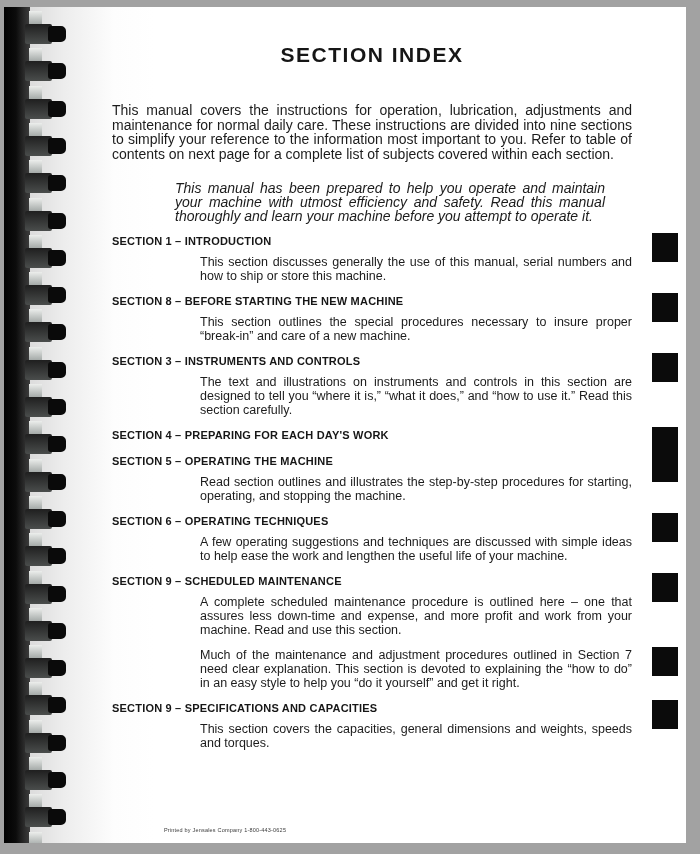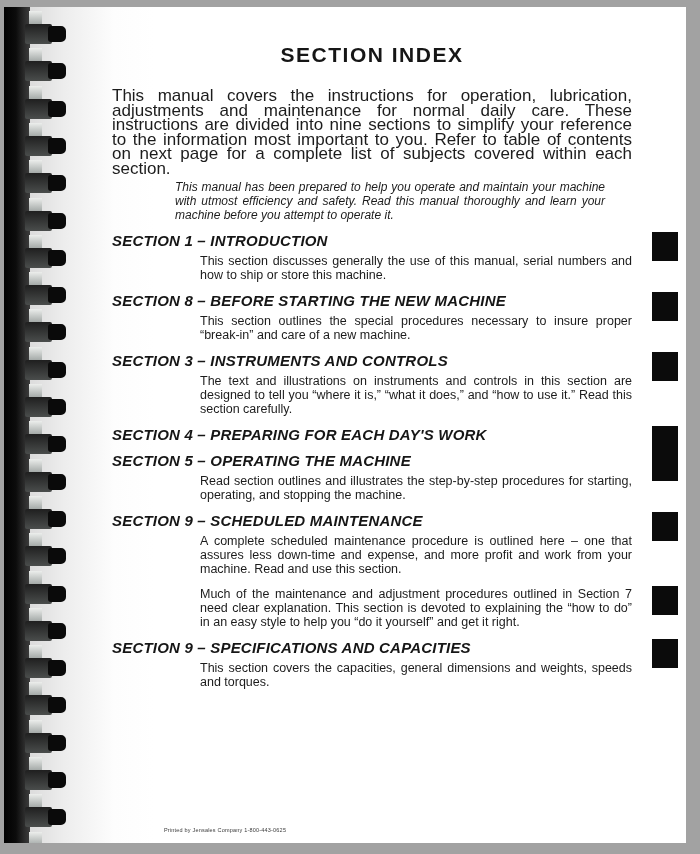--- a/index.html
+++ b/index.html
@@ -57,43 +57,42 @@
   h1.title {
     margin: 36px 0 0 0;
     font-size: 21px;
     line-height: 24px;
     font-weight: bold;
     letter-spacing: 1.5px;
     text-align: center;
     color: #161616;
   }
   p.intro {
-    margin: 22px 0 0 0;
-    font-size: 17px;
+    margin: 36px 0 0 0;
+    font-size: 14px;
     line-height: 14.5px;
     text-align: justify;
   }
   p.notice {
-    margin: 4px 0 0 63px;
+    margin: 20px 0 0 63px;
     width: 430px;
-    font-size: 12px;
+    font-size: 14px;
     line-height: 14px;
     font-style: italic;
     text-align: justify;
   }
   .sections { margin-top: 2px; }
   .section { position: relative; margin-top: 11px; }
   .section h2 {
     margin: 0;
-    font-size: 15px;
+    font-size: 11px;
     line-height: 15px;
     font-weight: bold;
     letter-spacing: 0.2px;
     color: #161616;
-    font-style: italic;
   }
   .section .desc {
     margin: 6px 0 0 88px;
     font-size: 12.5px;
     line-height: 14px;
     text-align: justify;
   }
   .tab-marker {
     position: absolute;
     right: -46px; top: -1px;
@@ -218,20 +217,25 @@
           <h2>SECTION 4 – PREPARING FOR EACH DAY'S WORK</h2>
           <div class="tab-marker"></div>
         </div>
 
         <div class="section">
           <h2>SECTION 5 – OPERATING THE MACHINE</h2>
           <div class="desc">Read section outlines and illustrates the step-by-step procedures for starting, operating, and stopping the machine.</div>
           <div class="tab-marker"></div>
         </div>
 
+        <div class="section">
+          <h2>SECTION 6 – OPERATING TECHNIQUES</h2>
+          <div class="desc">A few operating suggestions and techniques are discussed with simple ideas to help ease the work and lengthen the useful life of your machine.</div>
+          <div class="tab-marker"></div>
+        </div>
 
         <div class="section">
           <h2>SECTION 9 – SCHEDULED MAINTENANCE</h2>
           <div class="desc">A complete scheduled maintenance procedure is outlined here – one that assures less down-time and expense, and more profit and work from your machine. Read and use this section.</div>
           <div class="tab-marker"></div>
         </div>
 
         <div class="section">
           <div class="desc">Much of the maintenance and adjustment procedures outlined in Section 7 need clear explanation. This section is devoted to explaining the “how to do” in an easy style to help you “do it yourself” and get it right.</div>
           <div class="tab-marker"></div>

